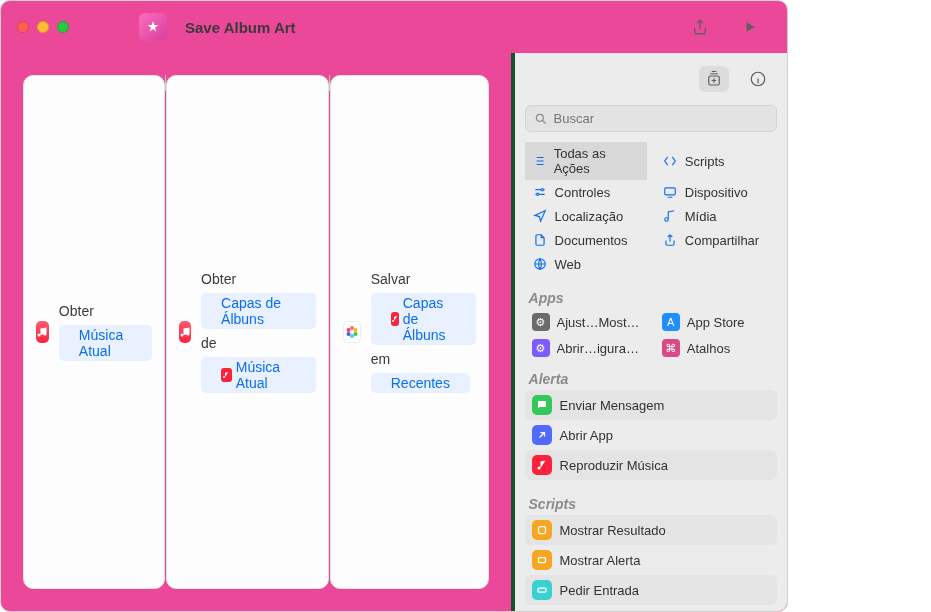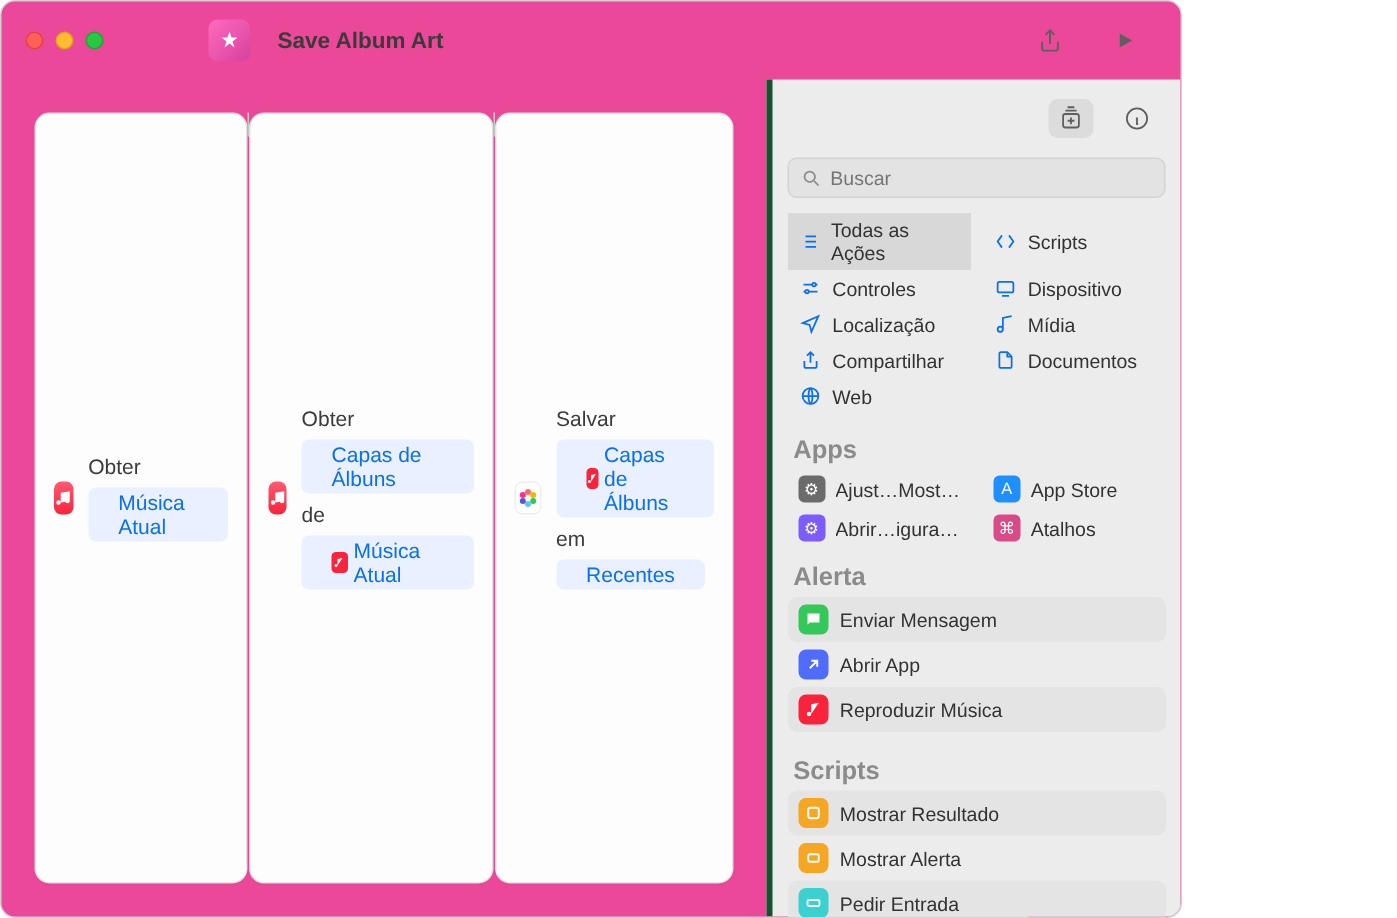--- a/index.html
+++ b/index.html
@@ -29,21 +29,21 @@
     .rightbar { width: 284px; border-left: 4px solid #14532d; background: #ececec; display: flex; flex-direction: column; min-height: 0; }
     .right-toolbar { height: 52px; display: flex; align-items: center; justify-content: flex-end; gap: 14px; padding: 0 14px; }
     .right-toolbar .tb { color: #5f5f5f; display: flex; align-items: center; justify-content: center; width: 30px; height: 26px; border-radius: 6px; cursor: pointer; }
     .right-toolbar .tb.active { background: #dcdcdc; }
     .search { margin: 0 10px 10px; display: flex; align-items: center; background: #e3e3e3; border: 1px solid #d3d3d3; border-radius: 6px; padding: 5px 8px; gap: 6px; }
     .search input { background: transparent; border: none; outline: none; font-size: 13px; color: #6f6f6f; flex: 1; }
     .cat-grid { display: grid; grid-template-columns: 1fr 1fr; gap: 0 8px; padding: 0 10px 8px; }
     .cat { display: flex; align-items: center; gap: 7px; font-size: 13px; color: #323232; padding: 4px 7px; border-radius: 0; cursor: pointer; }
     .cat .ci { width: 16px; height: 16px; display: flex; align-items: center; justify-content: center; color: #0a6ff0; }
     .cat.selected { background: #d8d8d8; }
-    .section-head { font-size: 17px; color: #8b8b8b; font-weight: 600; padding: 6px 14px 3px; }
+    .section-head { font-size: 14px; color: #8b8b8b; font-weight: 600; padding: 6px 14px 3px; font-style: italic; }
     .apps-grid { display: grid; grid-template-columns: 1fr 1fr; gap: 0 8px; padding: 0 10px 4px; overflow: hidden; }
     .app-item { display: flex; align-items: center; gap: 7px; font-size: 13px; color: #323232; padding: 4px 7px; border-radius: 6px; cursor: pointer; white-space: nowrap; overflow: hidden; text-overflow: ellipsis; }
     .app-item .ai { width: 18px; height: 18px; border-radius: 4px; display: flex; align-items: center; justify-content: center; font-size: 11px; color: #fff; flex-shrink: 0; }
     .list-section { padding: 0 10px; }
     .list-item { display: flex; align-items: center; gap: 8px; font-size: 13px; color: #323232; padding: 5px 7px; border-radius: 6px; cursor: pointer; }
     .list-item:nth-child(odd) { background: #e4e4e4; }
     .li-icon { width: 20px; height: 20px; border-radius: 5px; display: flex; align-items: center; justify-content: center; flex-shrink: 0; }
     .scrollable { overflow-y: auto; flex: 1; min-height: 0; }
     .apptext { overflow: hidden; text-overflow: ellipsis; }
   </style>
@@ -219,33 +219,33 @@
             <span class="ci">
                 <svg width="14" height="14" viewBox="0 0 24 24" fill="none" stroke="currentColor" stroke-width="2">
                   <path d="M9 18a3 3 0 11-6 0 3 3 0 016 0zM9 18V5l10-2"></path>
                 </svg>
               </span>
             <span>Mídia</span>
           </div>
           <div class="cat">
             <span class="ci">
                 <svg width="14" height="14" viewBox="0 0 24 24" fill="none" stroke="currentColor" stroke-width="2">
-                  <path d="M12 3v12M8 7l4-4 4 4M5 13v6a2 2 0 002 2h10a2 2 0 002-2v-6"></path>
-                </svg>
-              </span>
-            <span>Compartilhar</span>
-          </div>
-          <div class="cat">
-            <span class="ci">
-                <svg width="14" height="14" viewBox="0 0 24 24" fill="none" stroke="currentColor" stroke-width="2">
                   <path d="M14 3H7a2 2 0 00-2 2v14a2 2 0 002 2h10a2 2 0 002-2V8z"></path>
                   <path d="M14 3v5h5"></path>
                 </svg>
               </span>
             <span>Documentos</span>
+          </div>
+          <div class="cat">
+            <span class="ci">
+                <svg width="14" height="14" viewBox="0 0 24 24" fill="none" stroke="currentColor" stroke-width="2">
+                  <path d="M12 3v12M8 7l4-4 4 4M5 13v6a2 2 0 002 2h10a2 2 0 002-2v-6"></path>
+                </svg>
+              </span>
+            <span>Compartilhar</span>
           </div>
           <div class="cat">
             <span class="ci">
                 <svg width="14" height="14" viewBox="0 0 24 24" fill="none" stroke="currentColor" stroke-width="2">
                   <circle cx="12" cy="12" r="9"></circle>
                   <path d="M3 12h18M12 3c3 3 3 15 0 18M12 3c-3 3-3 15 0 18"></path>
                 </svg>
               </span>
             <span>Web</span>
           </div>

